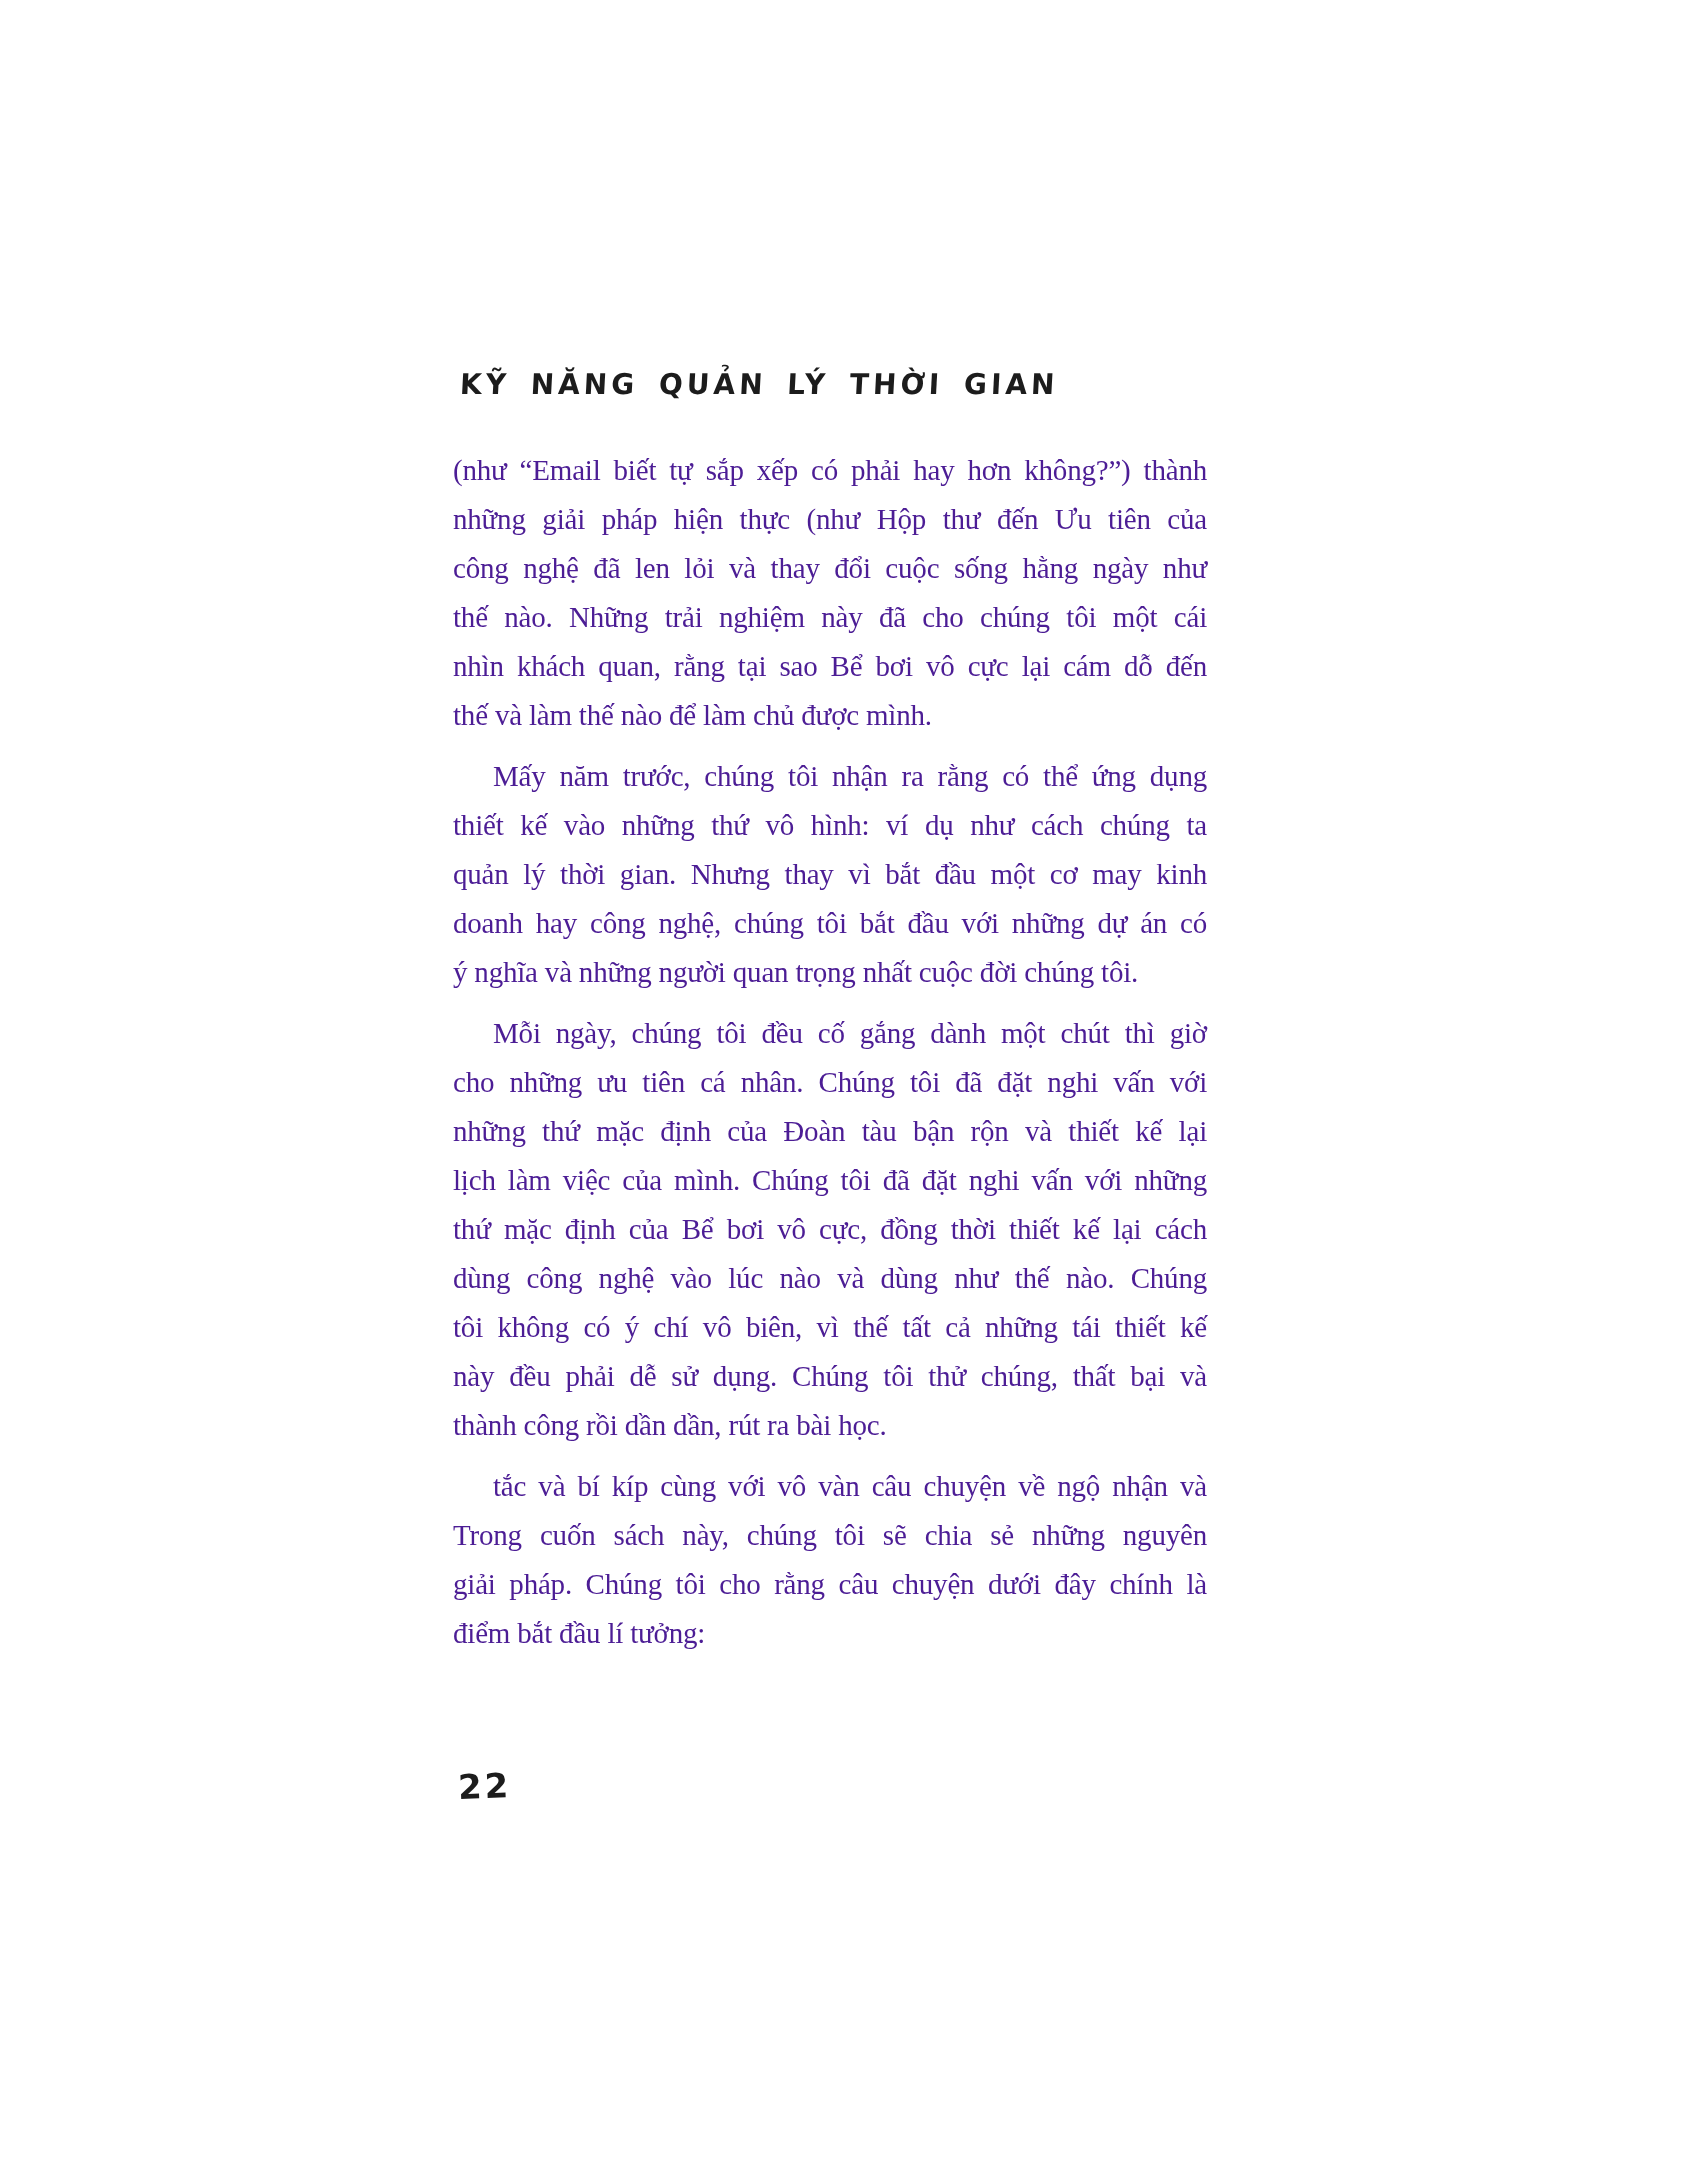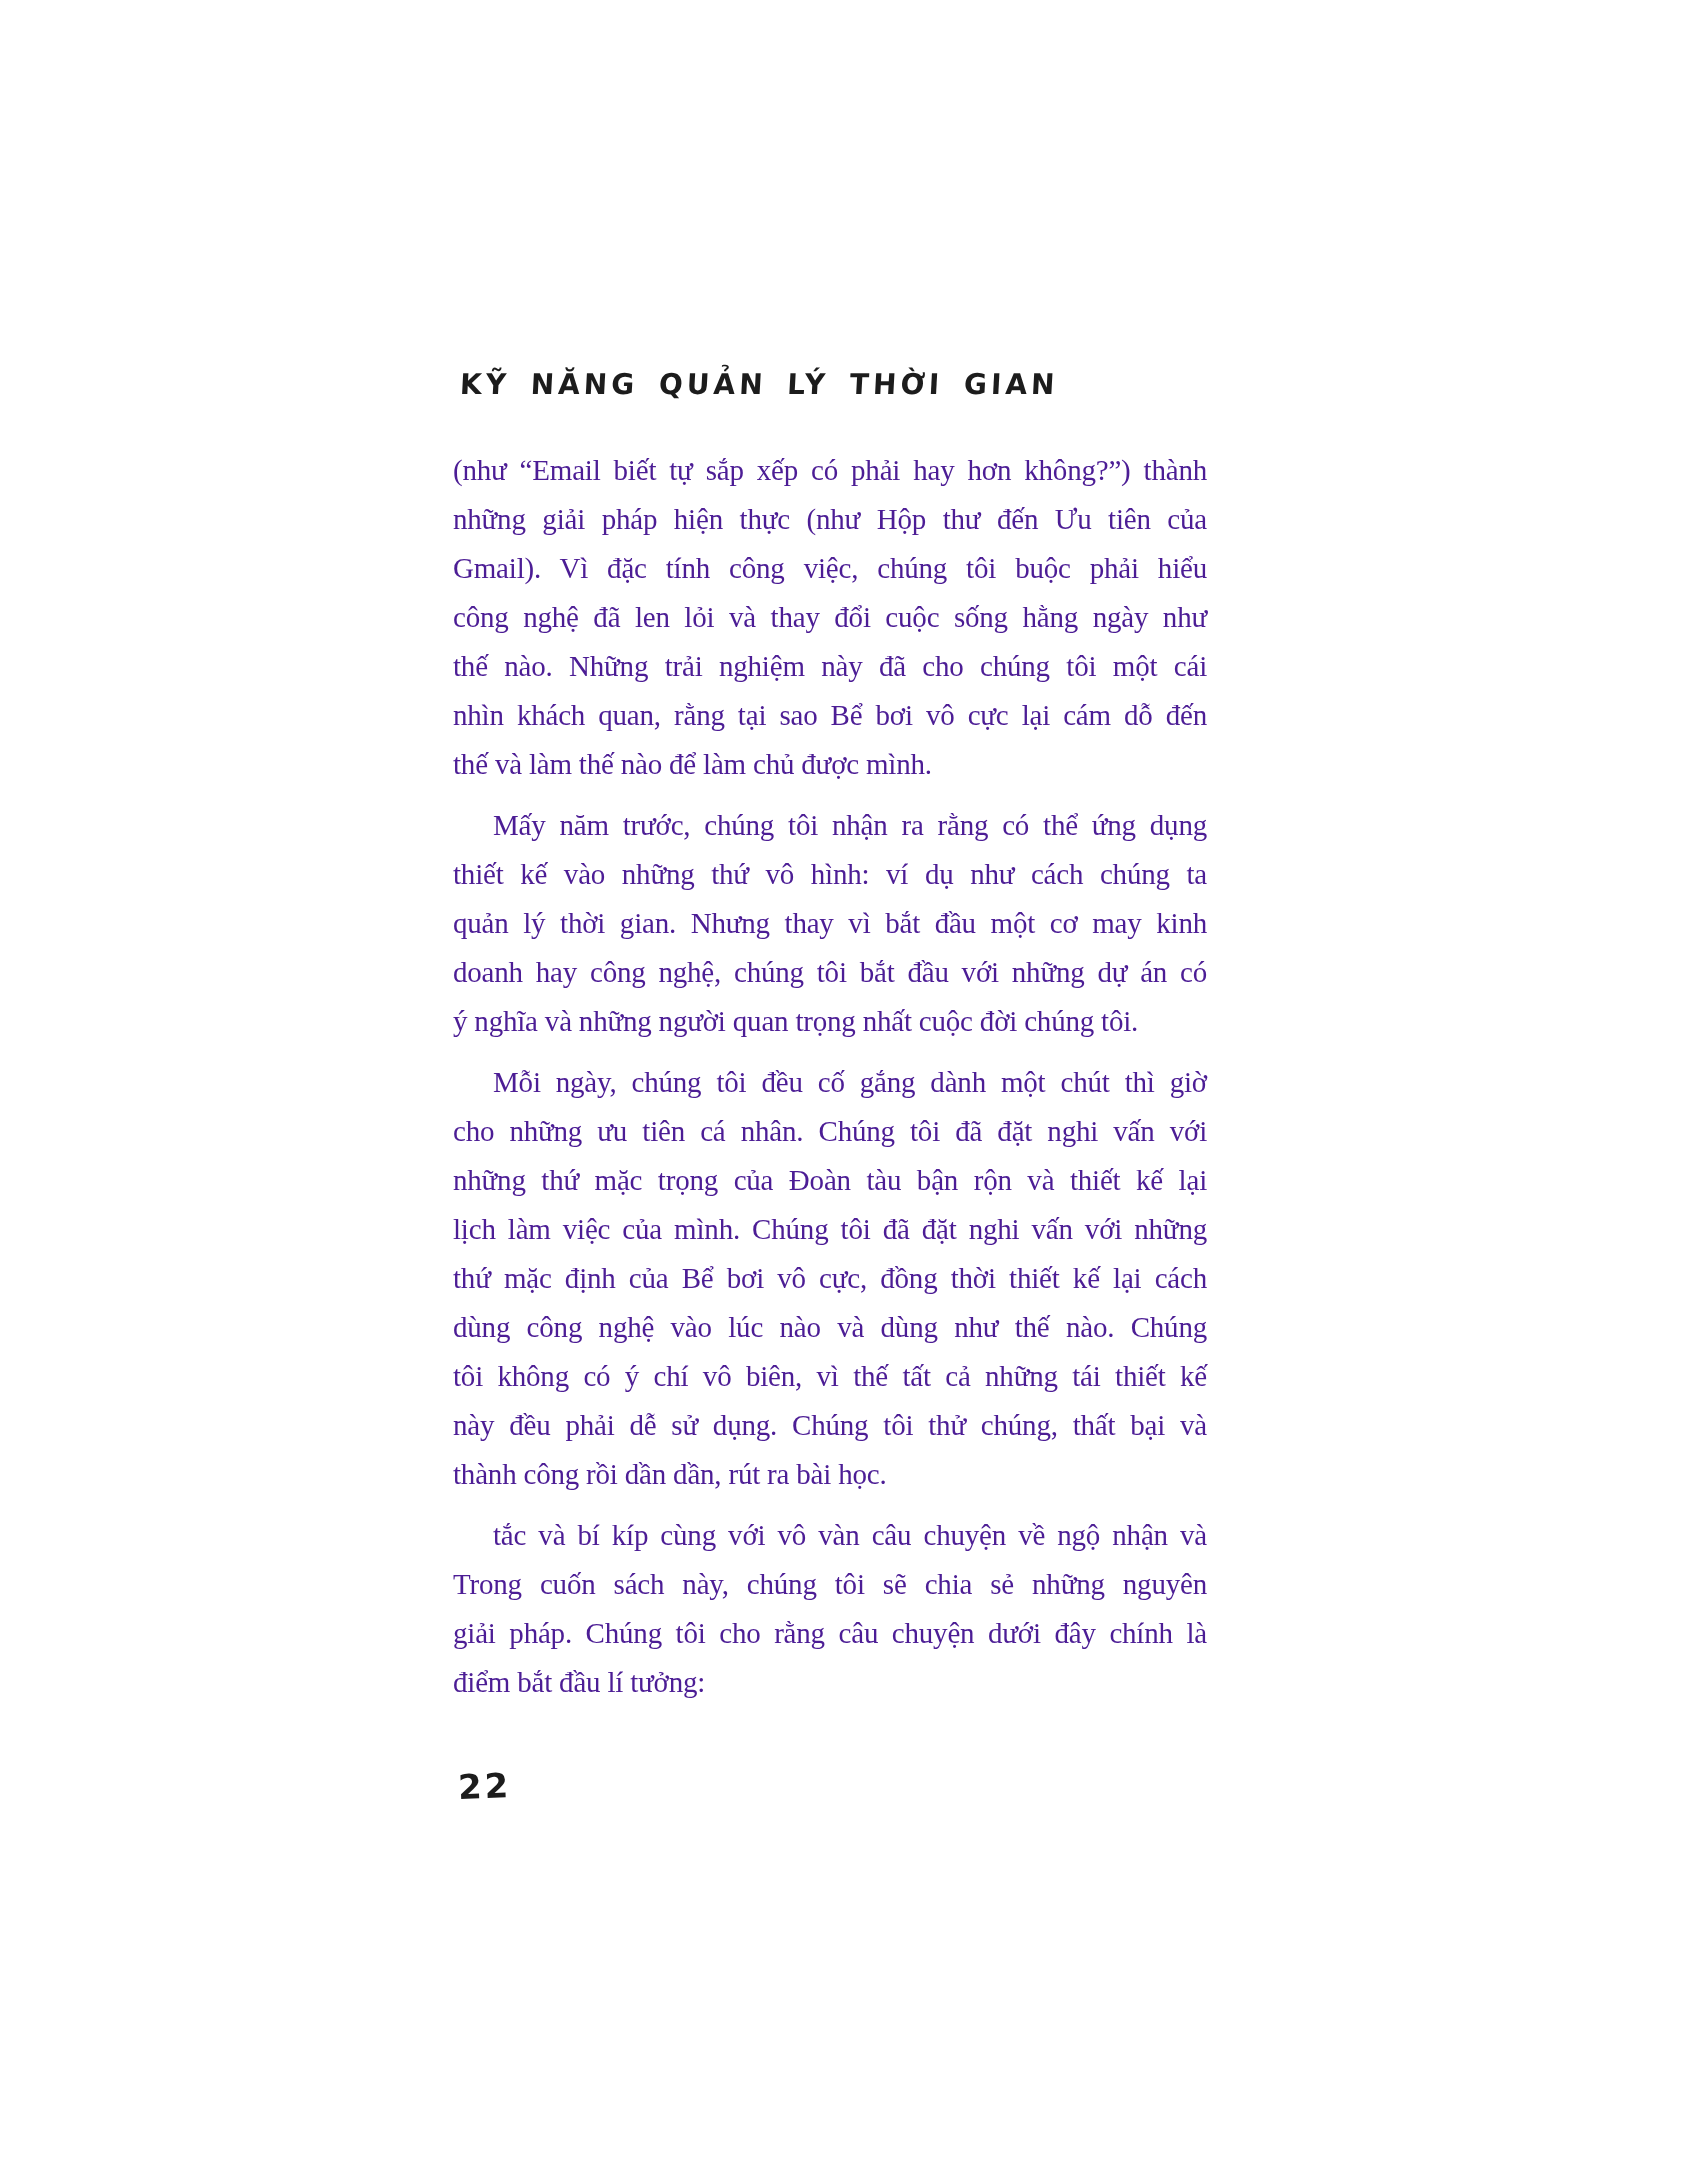--- a/index.html
+++ b/index.html
@@ -66,37 +66,36 @@
 </style>
 </head>
 <body>
 
 <div class="running-header">KỸ NĂNG QUẢN LÝ THỜI GIAN</div>
 
 <main class="page-body">
     <div class="paragraph">
       <div class="text-line">(như “Email biết tự sắp xếp có phải hay hơn không?”) thành</div>
       <div class="text-line">những giải pháp hiện thực (như Hộp thư đến Ưu tiên của</div>
-      <div class="text-line">Gmail). Vì đặc tính công việc, chúng tôi buộc phải hiểu</div>
       <div class="text-line">công nghệ đã len lỏi và thay đổi cuộc sống hằng ngày như</div>
       <div class="text-line">thế nào. Những trải nghiệm này đã cho chúng tôi một cái</div>
       <div class="text-line">nhìn khách quan, rằng tại sao Bể bơi vô cực lại cám dỗ đến</div>
       <div class="text-line last">thế và làm thế nào để làm chủ được mình.</div>
     </div>
     <div class="paragraph indent">
       <div class="text-line">Mấy năm trước, chúng tôi nhận ra rằng có thể ứng dụng</div>
       <div class="text-line">thiết kế vào những thứ vô hình: ví dụ như cách chúng ta</div>
       <div class="text-line">quản lý thời gian. Nhưng thay vì bắt đầu một cơ may kinh</div>
       <div class="text-line">doanh hay công nghệ, chúng tôi bắt đầu với những dự án có</div>
       <div class="text-line last">ý nghĩa và những người quan trọng nhất cuộc đời chúng tôi.</div>
     </div>
     <div class="paragraph indent">
       <div class="text-line">Mỗi ngày, chúng tôi đều cố gắng dành một chút thì giờ</div>
       <div class="text-line">cho những ưu tiên cá nhân. Chúng tôi đã đặt nghi vấn với</div>
-      <div class="text-line">những thứ mặc trọng của Đoàn tàu bận rộn và thiết kế lại</div>
+      <div class="text-line">những thứ mặc định của Đoàn tàu bận rộn và thiết kế lại</div>
       <div class="text-line">lịch làm việc của mình. Chúng tôi đã đặt nghi vấn với những</div>
       <div class="text-line">thứ mặc định của Bể bơi vô cực, đồng thời thiết kế lại cách</div>
       <div class="text-line">dùng công nghệ vào lúc nào và dùng như thế nào. Chúng</div>
       <div class="text-line">tôi không có ý chí vô biên, vì thế tất cả những tái thiết kế</div>
       <div class="text-line">này đều phải dễ sử dụng. Chúng tôi thử chúng, thất bại và</div>
       <div class="text-line last">thành công rồi dần dần, rút ra bài học.</div>
     </div>
     <div class="paragraph indent">
       <div class="text-line">tắc và bí kíp cùng với vô vàn câu chuyện về ngộ nhận và</div>
       <div class="text-line">Trong cuốn sách này, chúng tôi sẽ chia sẻ những nguyên</div>

